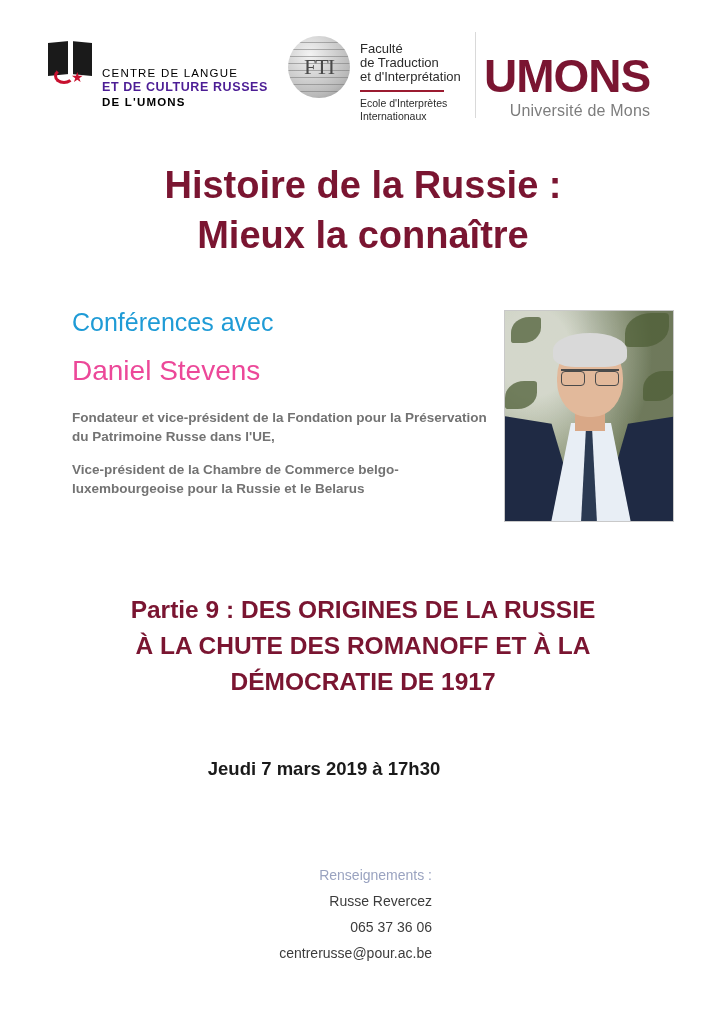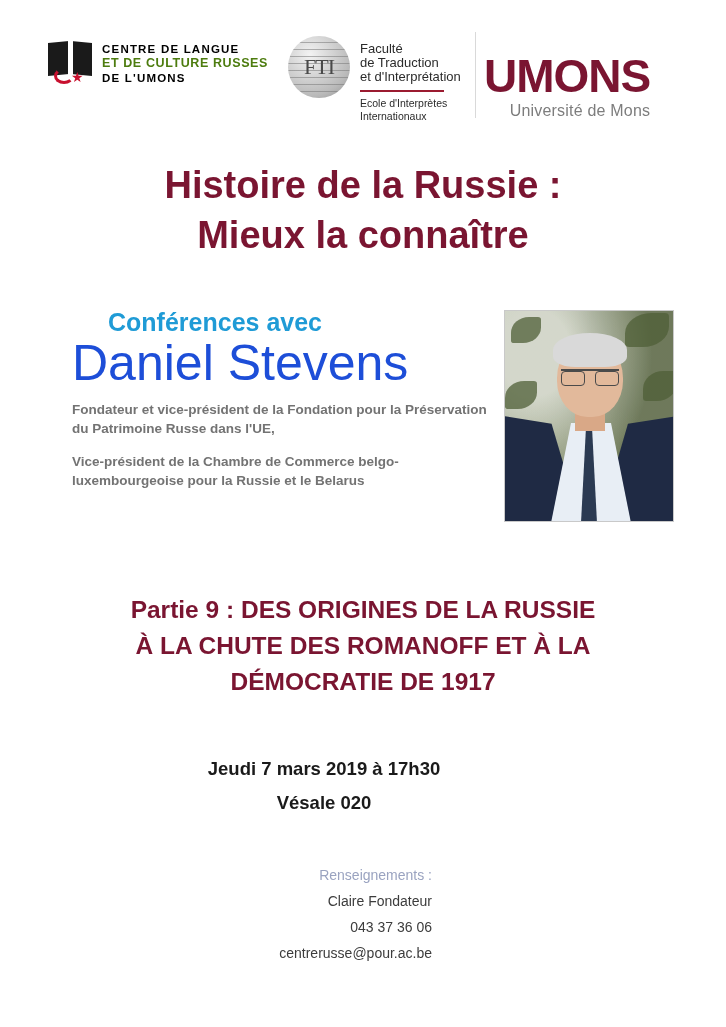--- a/index.html
+++ b/index.html
@@ -74,30 +74,31 @@
     left: 23px; top: 30px;
     color: #c8102e;
     font-size: 14px;
     line-height: 14px;
   }
   .clcr-text {
     padding-top: 2px;
   }
   .clcr-l1 {
     font-size: 11.5px;
-    font-weight: bold;
+    font-weight: normal;
     letter-spacing: 1.2px;
     color: #000000;
     line-height: 14px;
+    margin-top: 24px;
   }
   .clcr-l2 {
     font-size: 12.5px;
     font-weight: bold;
     letter-spacing: 0.6px;
-    color: #4d7c0f;
+    color: #4c1d95;
     line-height: 15px;
   }
   .clcr-l3 {
     font-size: 11.5px;
     font-weight: bold;
     letter-spacing: 1.2px;
     color: #000000;
     line-height: 14px;
   }
 
@@ -192,30 +193,29 @@
   
   .speaker-block {
     position: absolute;
     top: 306px;
     left: 72px;
     width: 420px;
   }
   .conf-with {
     color: #1f9bd6;
     font-size: 25px;
-    font-weight: bold;
+    font-weight: normal;
     line-height: 32px;
-    margin-left: 36px;
   }
   .speaker-name {
-    color: #1d4ed8;
-    font-size: 50px;
+    color: #ec4899;
+    font-size: 28px;
     line-height: 50px;
     font-weight: normal;
-    margin-top: 0;
+    margin-top: 8px;
   }
   .speaker-roles {
     margin-top: 12px;
     color: #737373;
     font-size: 13.5px;
     font-weight: bold;
     line-height: 19px;
   }
   .speaker-roles p { margin: 0 0 14px 0; }
 
@@ -444,21 +444,20 @@
 </div>
 
 <div class="part-title">
   <div>Partie 9 : DES ORIGINES DE LA RUSSIE</div>
   <div>À LA CHUTE DES ROMANOFF ET À LA</div>
   <div>DÉMOCRATIE DE 1917</div>
 </div>
 
 <div class="details">
   <div>Jeudi 7 mars 2019 à 17h30</div>
-  <div>Vésale 020</div>
 </div>
 
 <div class="contact">
   <div class="contact-head">Renseignements :</div>
-  <div class="contact-line">Claire Fondateur</div>
-  <div class="contact-line">043 37 36 06</div>
+  <div class="contact-line">Russe Revercez</div>
+  <div class="contact-line">065 37 36 06</div>
   <div class="contact-line">centrerusse@pour.ac.be</div>
 </div>
 
 </body></html>

